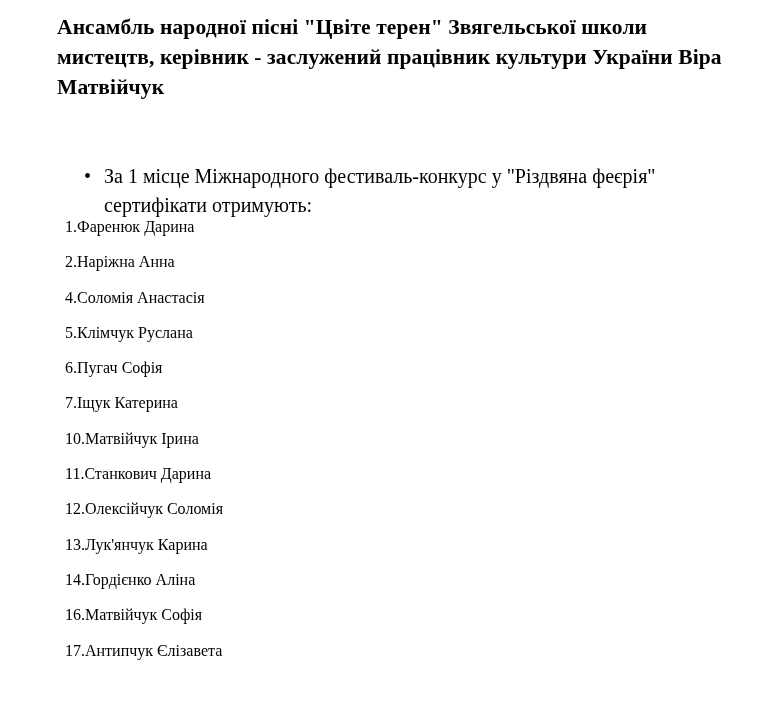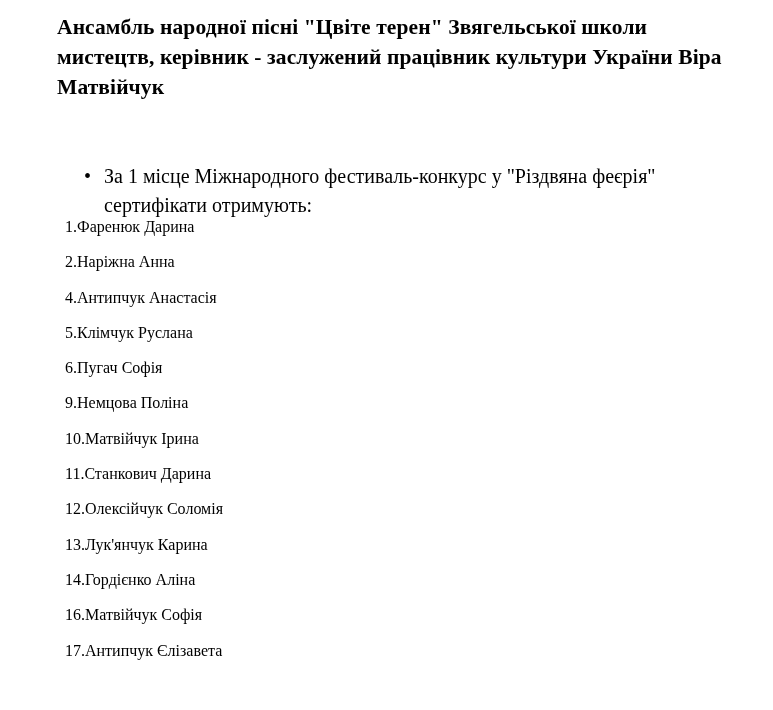--- a/index.html
+++ b/index.html
@@ -108,24 +108,24 @@
   <ul class="bullet-list">
     <li class="bullet-item">
       <span class="bullet-marker">•</span>
       <span class="bullet-text">За 1 місце Міжнародного  фестиваль-конкурс у "Різдвяна феєрія" сертифікати отримують:</span>
     </li>
   </ul>
 
   <ol class="name-list" id="name-list">
       <li class="name-row"><span class="name-num">1.</span><span class="name-text">Фаренюк Дарина</span></li>
       <li class="name-row"><span class="name-num">2.</span><span class="name-text">Наріжна Анна</span></li>
-      <li class="name-row"><span class="name-num">4.</span><span class="name-text">Антипчук Анастасія</span></li>
+      <li class="name-row"><span class="name-num">4.</span><span class="name-text">Соломія Анастасія</span></li>
       <li class="name-row"><span class="name-num">5.</span><span class="name-text">Клімчук Руслана</span></li>
       <li class="name-row"><span class="name-num">6.</span><span class="name-text">Пугач Софія</span></li>
-      <li class="name-row"><span class="name-num">9.</span><span class="name-text">Немцова Поліна</span></li>
+      <li class="name-row"><span class="name-num">7.</span><span class="name-text">Іщук Катерина</span></li>
       <li class="name-row"><span class="name-num">10.</span><span class="name-text">Матвійчук Ірина</span></li>
       <li class="name-row"><span class="name-num">11.</span><span class="name-text">Станкович Дарина</span></li>
       <li class="name-row"><span class="name-num">12.</span><span class="name-text">Олексійчук Соломія</span></li>
       <li class="name-row"><span class="name-num">13.</span><span class="name-text">Лук'янчук Карина</span></li>
       <li class="name-row"><span class="name-num">14.</span><span class="name-text">Гордієнко Аліна</span></li>
       <li class="name-row"><span class="name-num">16.</span><span class="name-text">Матвійчук Софія</span></li>
       <li class="name-row"><span class="name-num">17.</span><span class="name-text">Антипчук Єлізавета</span></li>
     </ol>
 
 </div>

